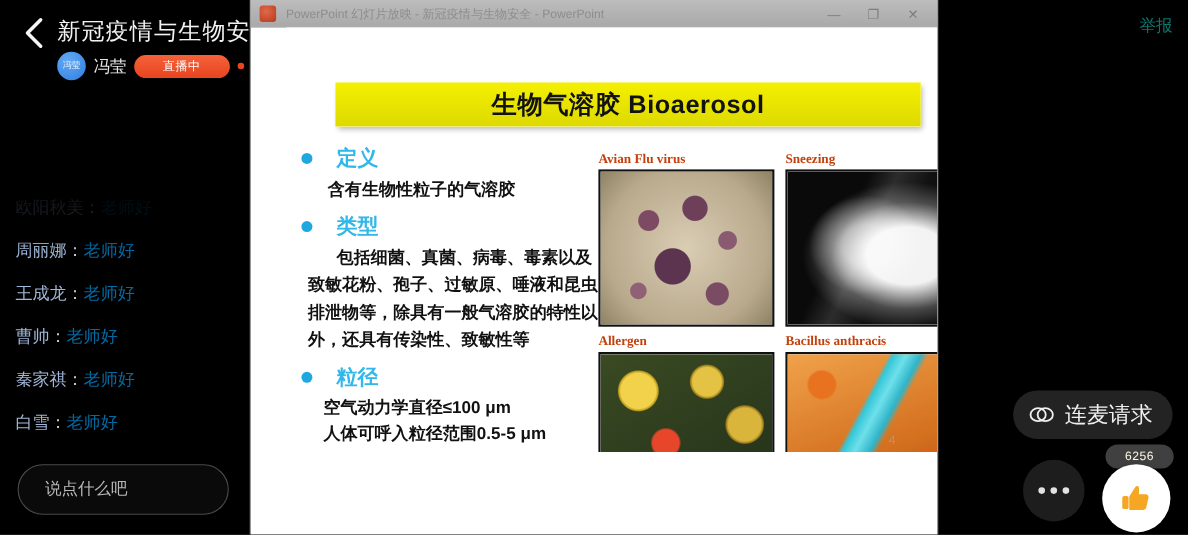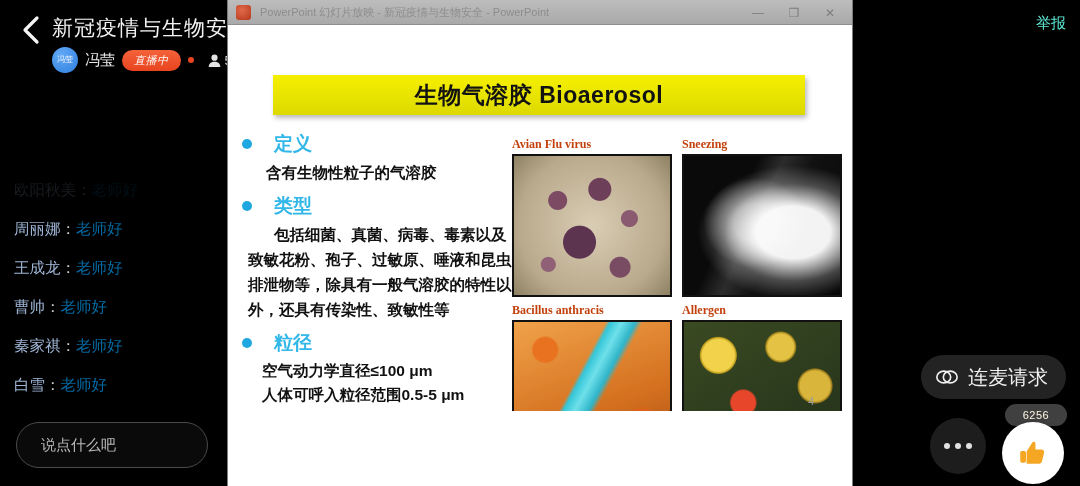--- a/index.html
+++ b/index.html
@@ -31,32 +31,32 @@
   .host-avatar {
     width: 26px; height: 26px; border-radius: 50%;
     background: radial-gradient(circle at 35% 30%, #62a9f5, #2f7fe0);
     color: #eaf3ff; font-size: 8px; line-height: 26px;
     text-align: center; overflow: hidden;
   }
   .host-name { font-size: 15px; color: #e8e8e8; white-space: nowrap; }
   .live-badge {
     background: linear-gradient(180deg,#f4623a,#e8441f);
     color: #fff; font-size: 11px; border-radius: 11px;
-    padding: 3px 12px; white-space: nowrap; letter-spacing: .5px; font-style: italic;
+    padding: 3px 26px; white-space: nowrap; letter-spacing: .5px;
   }
   .red-dot { width: 6px; height: 6px; border-radius: 50%; background: #e8441f; }
   .viewers {
     display: flex; align-items: center; gap: 3px;
     color: #d8d8d8; font-size: 13px; margin-left: 6px;
   }
   .viewers svg { display:block; }
 
   .report-btn {
     position: absolute; right: 14px; top: 14px;
-    color: #5eead4; font-size: 15px; cursor: pointer;
+    color: #0f766e; font-size: 15px; cursor: pointer;
     text-shadow: 0 1px 2px #000;
   }
 
   
   .chat-list {
     position: absolute; left: 0; top: 170px; width: 228px; height: 232px;
     overflow: hidden;
     -webkit-mask-image: linear-gradient(180deg, rgba(0,0,0,.10) 0%, rgba(0,0,0,.45) 8%, #000 26%, #000 100%);
             mask-image: linear-gradient(180deg, rgba(0,0,0,.10) 0%, rgba(0,0,0,.45) 8%, #000 26%, #000 100%);
   }
@@ -96,21 +96,21 @@
   .ppt-title-text {
     margin-left: 9px; font-size: 11px; color: #8d8d8d;
     white-space: nowrap; overflow: hidden;
   }
   .win-btns { position: absolute; right: 4px; top: 0; height: 25px; display: flex; }
   .win-btn {
     width: 36px; height: 25px; display:flex; align-items:center; justify-content:center;
     color: #7e7e7e; font-size: 12px; cursor: pointer;
   }
 
-  .ppt-stage { position: relative; height: 386px; background: #fff; overflow: hidden; }
+  .ppt-stage { position: relative; height: 386px; background: #fff; overflow: hidden; margin-left: 32px; }
 
   .slide-title {
     position: absolute; left: 45px; top: 50px; width: 532px; height: 40px;
     background: linear-gradient(180deg,#f5f000,#ddd900);
     display: flex; align-items: center; justify-content: center;
     box-shadow: 2px 3px 5px rgba(0,0,0,.28);
   }
   .slide-title span {
     font-size: 23px; font-weight: bold; color: #121212; letter-spacing: .5px;
   }
@@ -309,29 +309,29 @@
               <div class="img-avian"></div>
             </div>
           </div>
           <div class="pic-cell">
             <div class="pic-cap">Sneezing</div>
             <div class="pic-frame">
               <div class="img-sneeze"></div>
             </div>
           </div>
           <div class="pic-cell">
+            <div class="pic-cap">Allergen</div>
+            <div class="pic-frame">
+              <div class="img-allergen"></div>
+            </div>
+          </div>
+          <div class="pic-cell">
             <div class="pic-cap">Bacillus anthracis</div>
             <div class="pic-frame">
               <div class="img-bacillus"></div>
-            </div>
-          </div>
-          <div class="pic-cell">
-            <div class="pic-cap">Allergen</div>
-            <div class="pic-frame">
-              <div class="img-allergen"></div>
             </div>
           </div>
         </div>
 
       <div class="slide-num">4</div>
     </div>
   </div>
 
   <div class="mic-request">
     <svg width="24" height="20" viewBox="0 0 26 20" aria-hidden="true">

